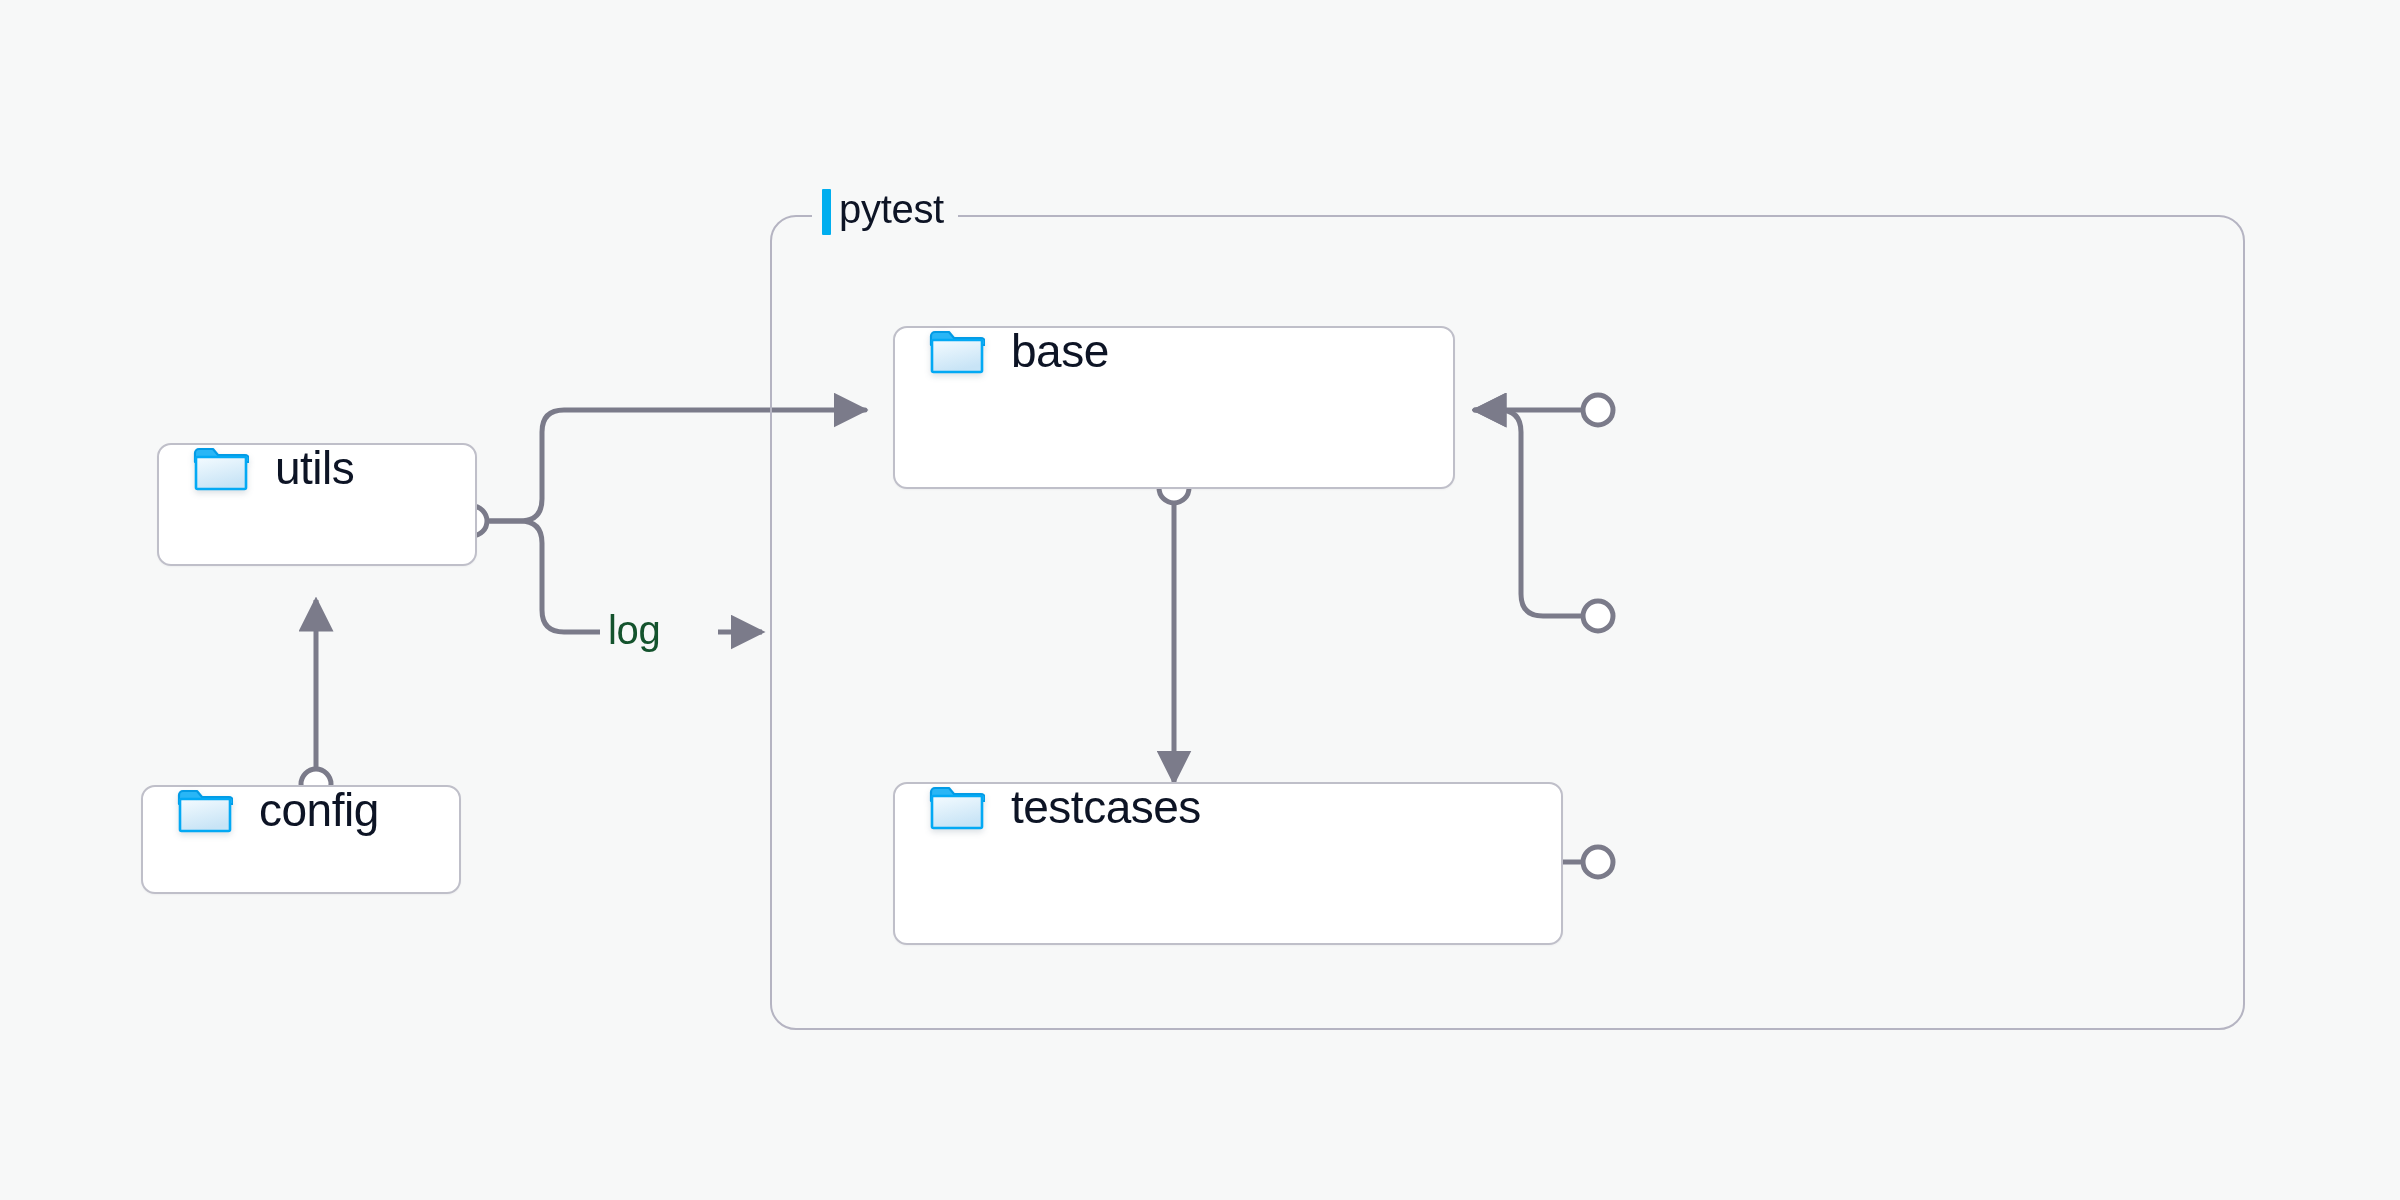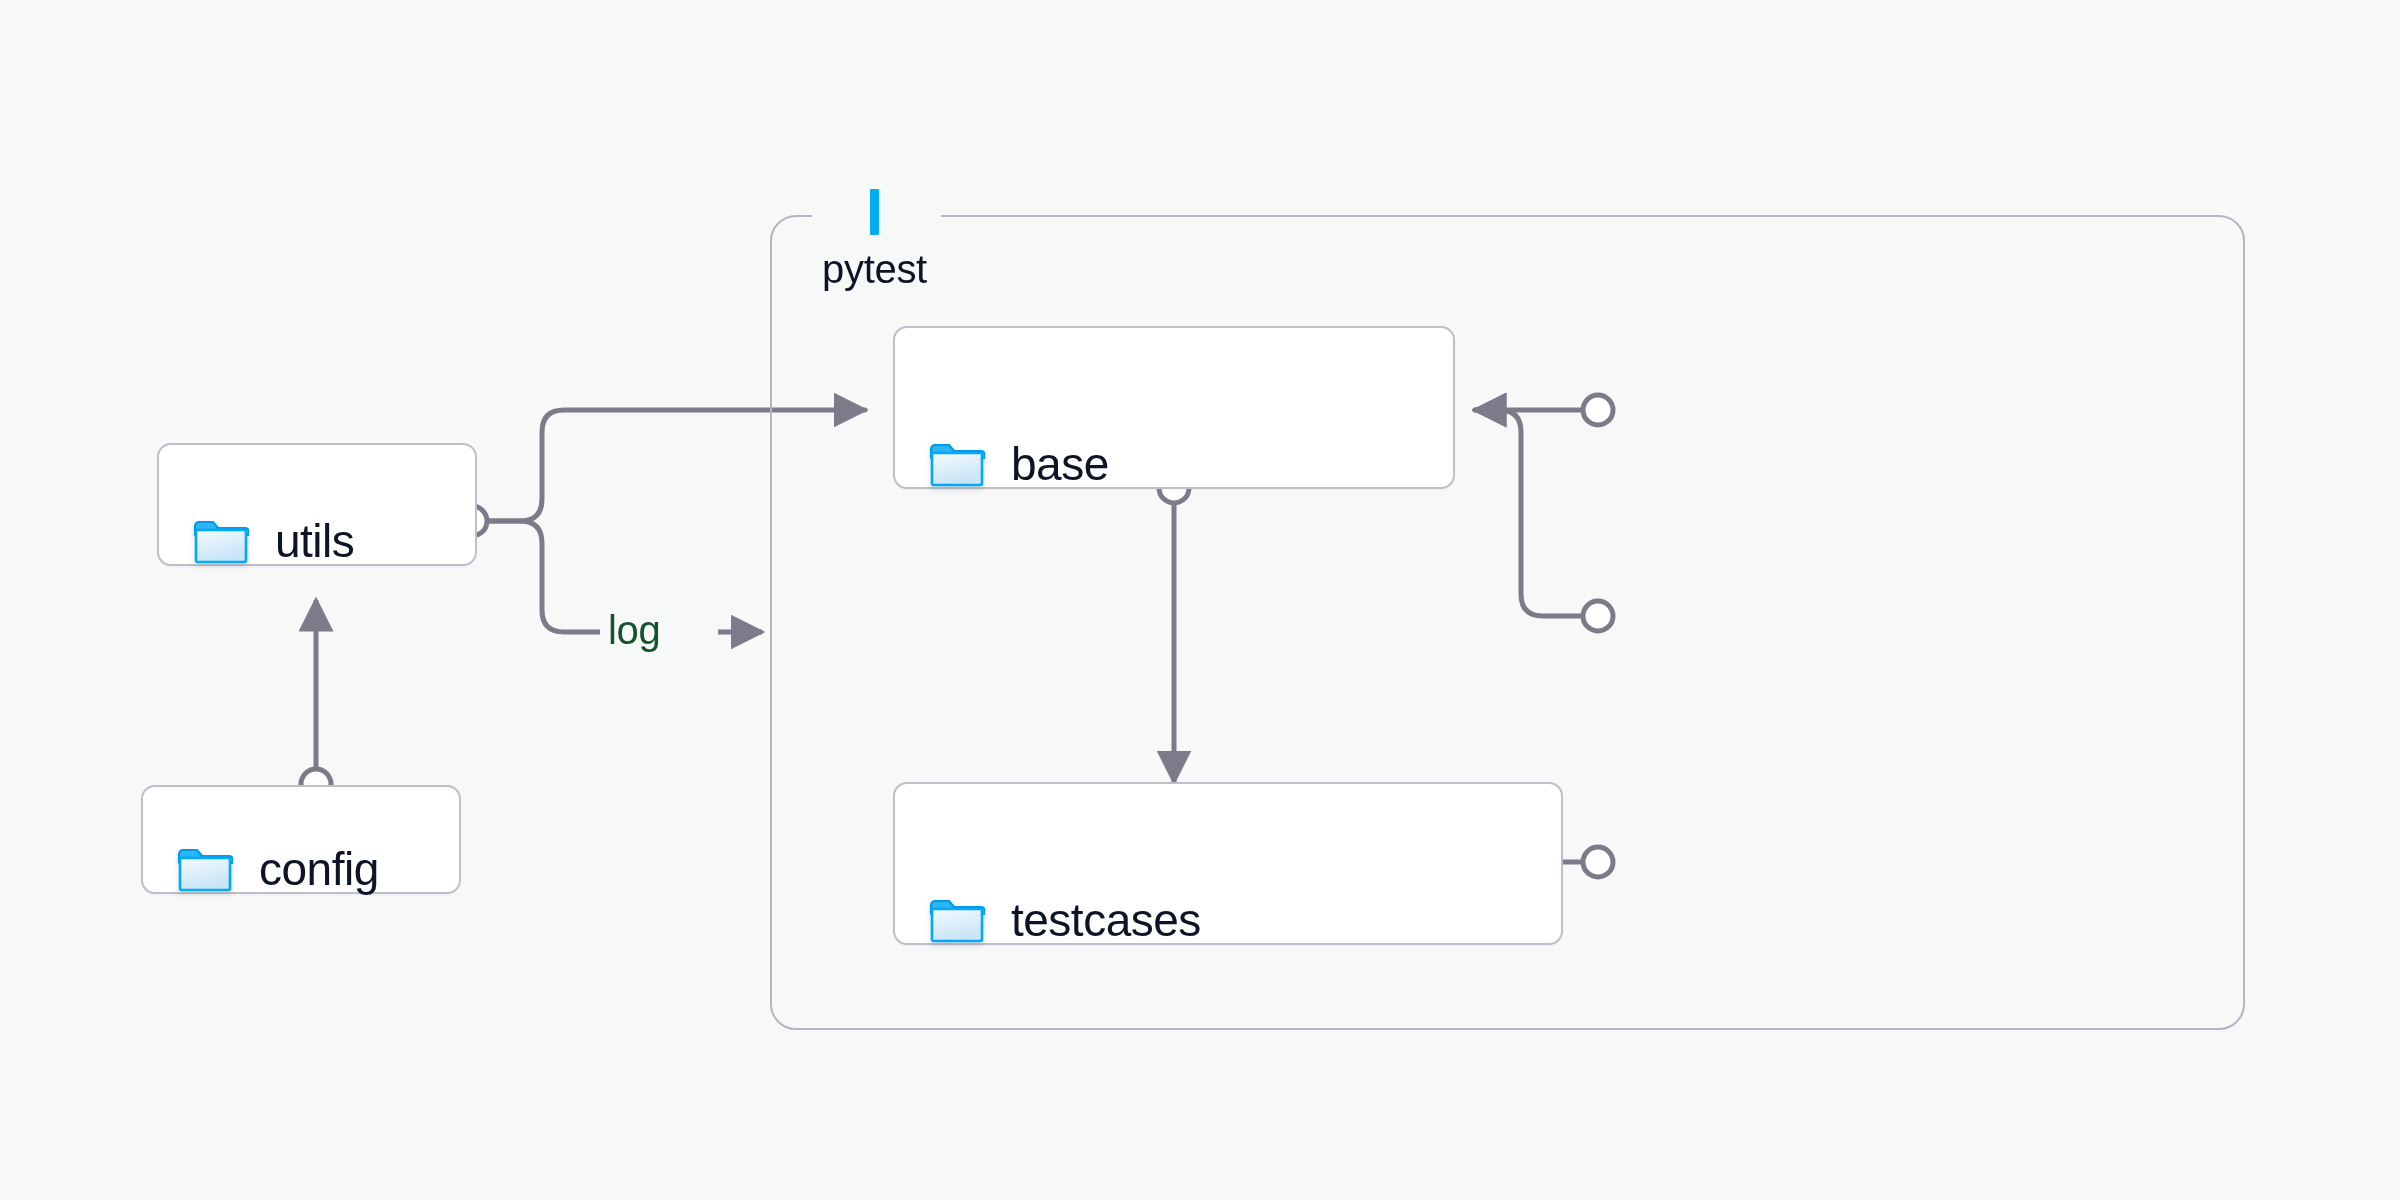--- a/index.html
+++ b/index.html
@@ -32,26 +32,25 @@
   .group-box {
     position: absolute;
     box-sizing: border-box;
     border: 2px solid #b5b4c2;
     border-radius: 26px;
     background: transparent;
   }
   .group-label {
     position: absolute;
     display: flex;
-    align-items: center;
-    gap: 14px;
+    align-items: flex-start;
+    gap: 8px;
     background: #f7f8f8;
     padding: 0 14px 0 10px;
     height: 52px;
-    flex-direction: column;
   }
   .group-label-bar {
     width: 9px;
     height: 46px;
     background: #00aeef;
     border-radius: 1px;
     flex: none;
   }
   .group-label-text {
     font-size: 40px;
@@ -62,21 +61,21 @@
   }
 
   
   .node {
     position: absolute;
     box-sizing: border-box;
     background: #ffffff;
     border: 2px solid #bfbfc9;
     border-radius: 14px;
     display: flex;
-    align-items: flex-end;
+    align-items: flex-start;
     box-shadow: 0 1px 2px rgba(20,20,40,0.04);
   }
   .node-inner {
     display: flex;
     align-items: center;
     gap: 26px;
     padding-left: 34px;
   }
   .node-label {
     font-size: 46px;

